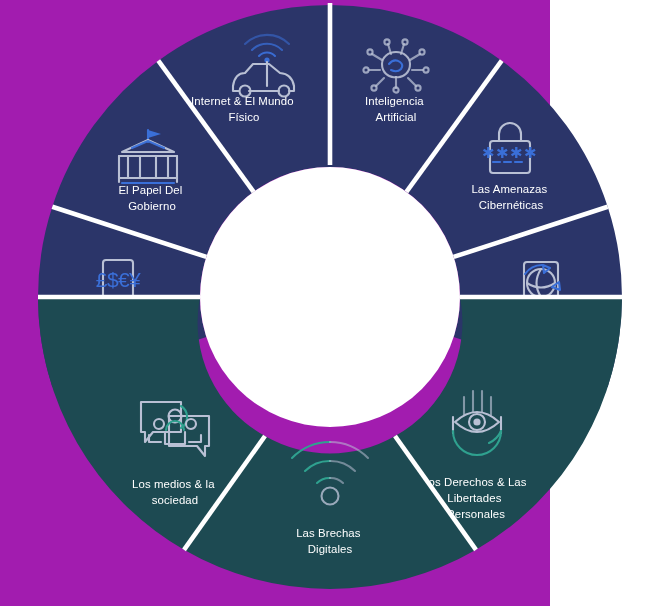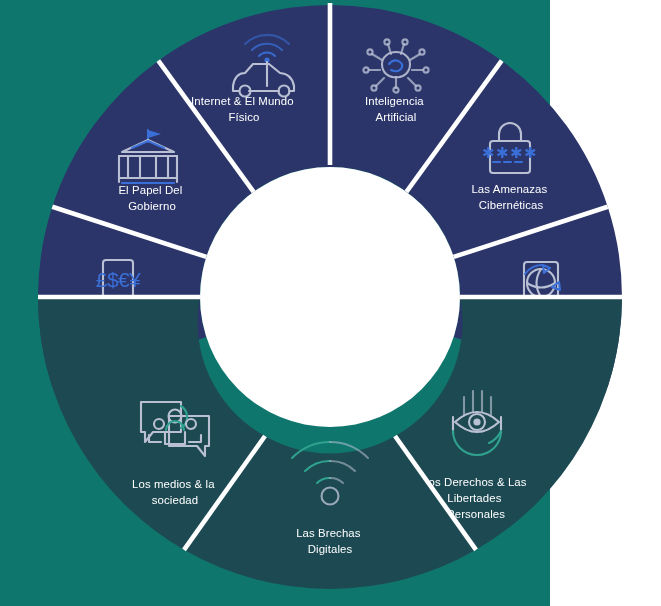--- a/index.html
+++ b/index.html
@@ -11,21 +11,21 @@
   body {
     width: 661px;
     height: 606px;
     font-family: "Liberation Sans", sans-serif;
     overflow: hidden;
   }
   #diagram-root {
     position: relative;
     width: 550px;
     height: 606px;
-    background: #0f766e;
+    background: #a21caf;
   }
   svg.wheel {
     display: block;
     width: 661px;
     height: 606px;
   }
   .seg-label {
     font-family: "Liberation Sans", sans-serif;
     font-size: 11.4px;
     fill: #ffffff;

